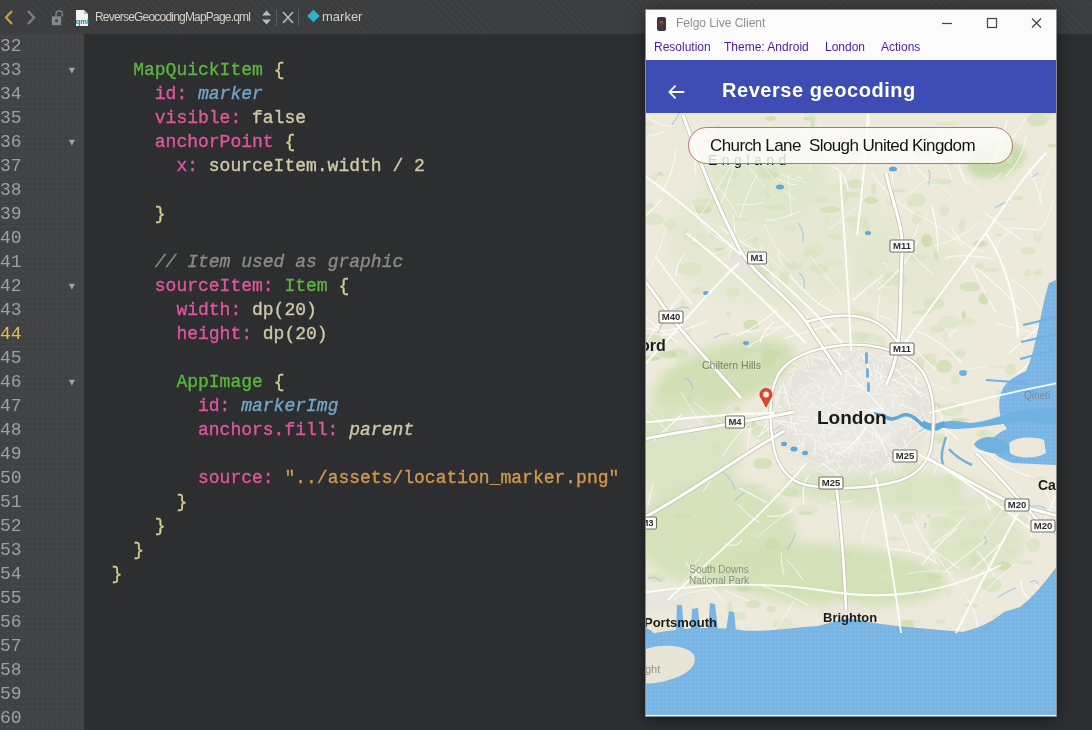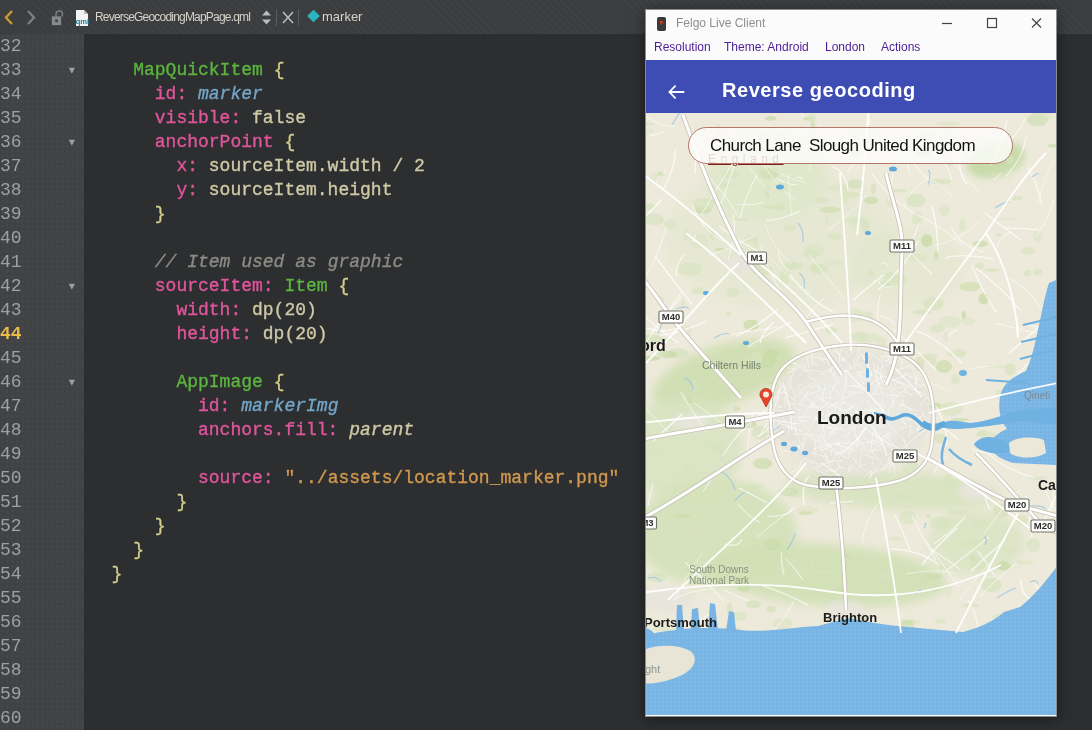--- a/index.html
+++ b/index.html
@@ -2,21 +2,21 @@
 <html><head><meta charset="utf-8">
 <style>
   html,body{margin:0;padding:0;}
   body{width:1092px;height:730px;overflow:hidden;position:relative;background:#2c2e30;font-family:"Liberation Sans",sans-serif;}
   
   #tabbar{position:absolute;left:0;top:0;width:1092px;height:34px;background:#3b3d3f;
     background-image:repeating-linear-gradient(45deg,rgba(255,255,255,0.028) 0 1px,transparent 1px 5px);}
   #gutter{position:absolute;left:0;top:34px;width:84px;height:696px;background:#404244;
     background-image:radial-gradient(rgba(140,180,160,0.055) 1px,transparent 1.2px);background-size:5px 5px;}
   .ln{position:absolute;right:28px;width:56px;text-align:left;font:18px "Liberation Mono",monospace;color:#9da0a3;height:24px;line-height:24px;}
-  .ln.cur{color:#ecbb4a;font-weight:bold;}
+  .ln.cur{color:#ecbb4a;font-weight:normal;}
   .fold{position:absolute;left:65px;width:14px;height:24px;color:#9b9fa1;font:12.5px "Liberation Sans",sans-serif;line-height:25px;text-align:center;}
   #code{position:absolute;left:0;top:34px;width:1092px;height:696px;font:18px "Liberation Mono",monospace;color:#cfc9a6;-webkit-text-stroke:0.35px;}
   .cl{position:absolute;left:90px;height:24px;line-height:24px;white-space:pre;}
   .p{color:#e0559c;} 
   .t{color:#5cb43f;} 
   .i{color:#73a5c7;font-style:italic;} 
   .v{color:#cfc9a6;font-style:italic;} 
   .s{color:#d0984f;} 
   .c{color:#8b8b85;font-style:italic;} 
   .b{color:#d5cd8d;} 
@@ -33,21 +33,21 @@
   #ttext{position:absolute;left:30px;top:0;height:26px;line-height:26px;color:#8f8f8f;font-size:12px;}
   #menubar{position:absolute;left:0;top:26px;width:410px;height:24px;background:#fbfbfb;}
   .mi{position:absolute;top:0;height:24px;line-height:23px;color:#4c1d95;font-size:12px;}
   #bluebar{position:absolute;left:0;top:50px;width:410px;height:53px;background:#3d4db4;}
   #backarrow{position:absolute;left:21.5px;top:25px;width:17px;height:14px;}
   #apptitle{position:absolute;left:76px;top:19px;color:#fff;font-size:20px;font-weight:bold;letter-spacing:0.55px;}
   #map{position:absolute;left:0;top:103px;width:410px;height:602px;background:#eeebdc;overflow:hidden;}
   #pill{position:absolute;left:42px;top:14px;width:325px;height:37px;border-radius:19px;
     background:rgba(252,252,250,0.82);border:1px solid #b4756a;box-sizing:border-box;
     line-height:35px;padding-left:21px;font-size:17px;letter-spacing:-0.6px;color:#131313;white-space:nowrap;}
-  #england{position:absolute;left:62px;top:39px;font-size:12px;color:#7f1d1d;letter-spacing:4.5px;text-decoration:underline;}
+  #england{position:absolute;left:62px;top:39px;font-size:14px;color:#0f172a;letter-spacing:4.5px;}
 </style></head>
 <body>
 <div id="tabbar">
   <svg width="660" height="34" style="position:absolute;left:0;top:0">
     <path d="M12 11 L6 17.5 L12 24" stroke="#c99b2f" stroke-width="2.4" fill="none"></path>
     <path d="M28 11 L34 17.5 L28 24" stroke="#7c7e80" stroke-width="2.4" fill="none"></path>
     <g stroke="#85898b" fill="none" stroke-width="1.3">
       <rect x="52.5" y="17" width="8" height="7.5" fill="#85898b"></rect>
       <rect x="55.2" y="19.5" width="2.6" height="2.6" fill="#3b3d3f" stroke="none"></rect>
       <path d="M56 16.5 v-2.5 a3.2 3.2 0 0 1 6.4 0 v2.5"></path>
@@ -100,21 +100,20 @@
     <div class="ln" style="top:624px">58</div>
     <div class="ln" style="top:648px">59</div>
     <div class="ln" style="top:672px">60</div>
   </div>
 <div id="code">
     <div class="cl" style="top:24px;left:133.2px"><span class="t">MapQuickItem</span> <span class="b">{</span></div>
     <div class="cl" style="top:48px;left:154.8px"><span class="p">id:</span> <span class="i">marker</span></div>
     <div class="cl" style="top:72px;left:154.8px"><span class="p">visible:</span> false</div>
     <div class="cl" style="top:96px;left:154.8px"><span class="p">anchorPoint</span> <span class="b">{</span></div>
     <div class="cl" style="top:120px;left:176.4px"><span class="p">x:</span> sourceItem.width / 2</div>
-    <div class="cl" style="top:144px;left:176.4px"><span class="p">y:</span> sourceItem.height</div>
     <div class="cl" style="top:168px;left:154.8px"><span class="b">}</span></div>
     <div class="cl" style="top:216px;left:154.8px"><span class="c">// Item used as graphic</span></div>
     <div class="cl" style="top:240px;left:154.8px"><span class="p">sourceItem:</span> <span class="t">Item</span> <span class="b">{</span></div>
     <div class="cl" style="top:264px;left:176.4px"><span class="p">width:</span> dp(20)</div>
     <div class="cl" style="top:288px;left:176.4px"><span class="p">height:</span> dp(20)</div>
     <div class="cl" style="top:336px;left:176.4px"><span class="t">AppImage</span> <span class="b">{</span></div>
     <div class="cl" style="top:360px;left:198px"><span class="p">id:</span> <span class="i">markerImg</span></div>
     <div class="cl" style="top:384px;left:198px"><span class="p">anchors.fill:</span> <span class="v">parent</span></div>
     <div class="cl" style="top:432px;left:198px"><span class="p">source:</span> <span class="s">"../assets/location_marker.png"</span></div>
     <div class="cl" style="top:456px;left:176.4px"><span class="b">}</span></div>

